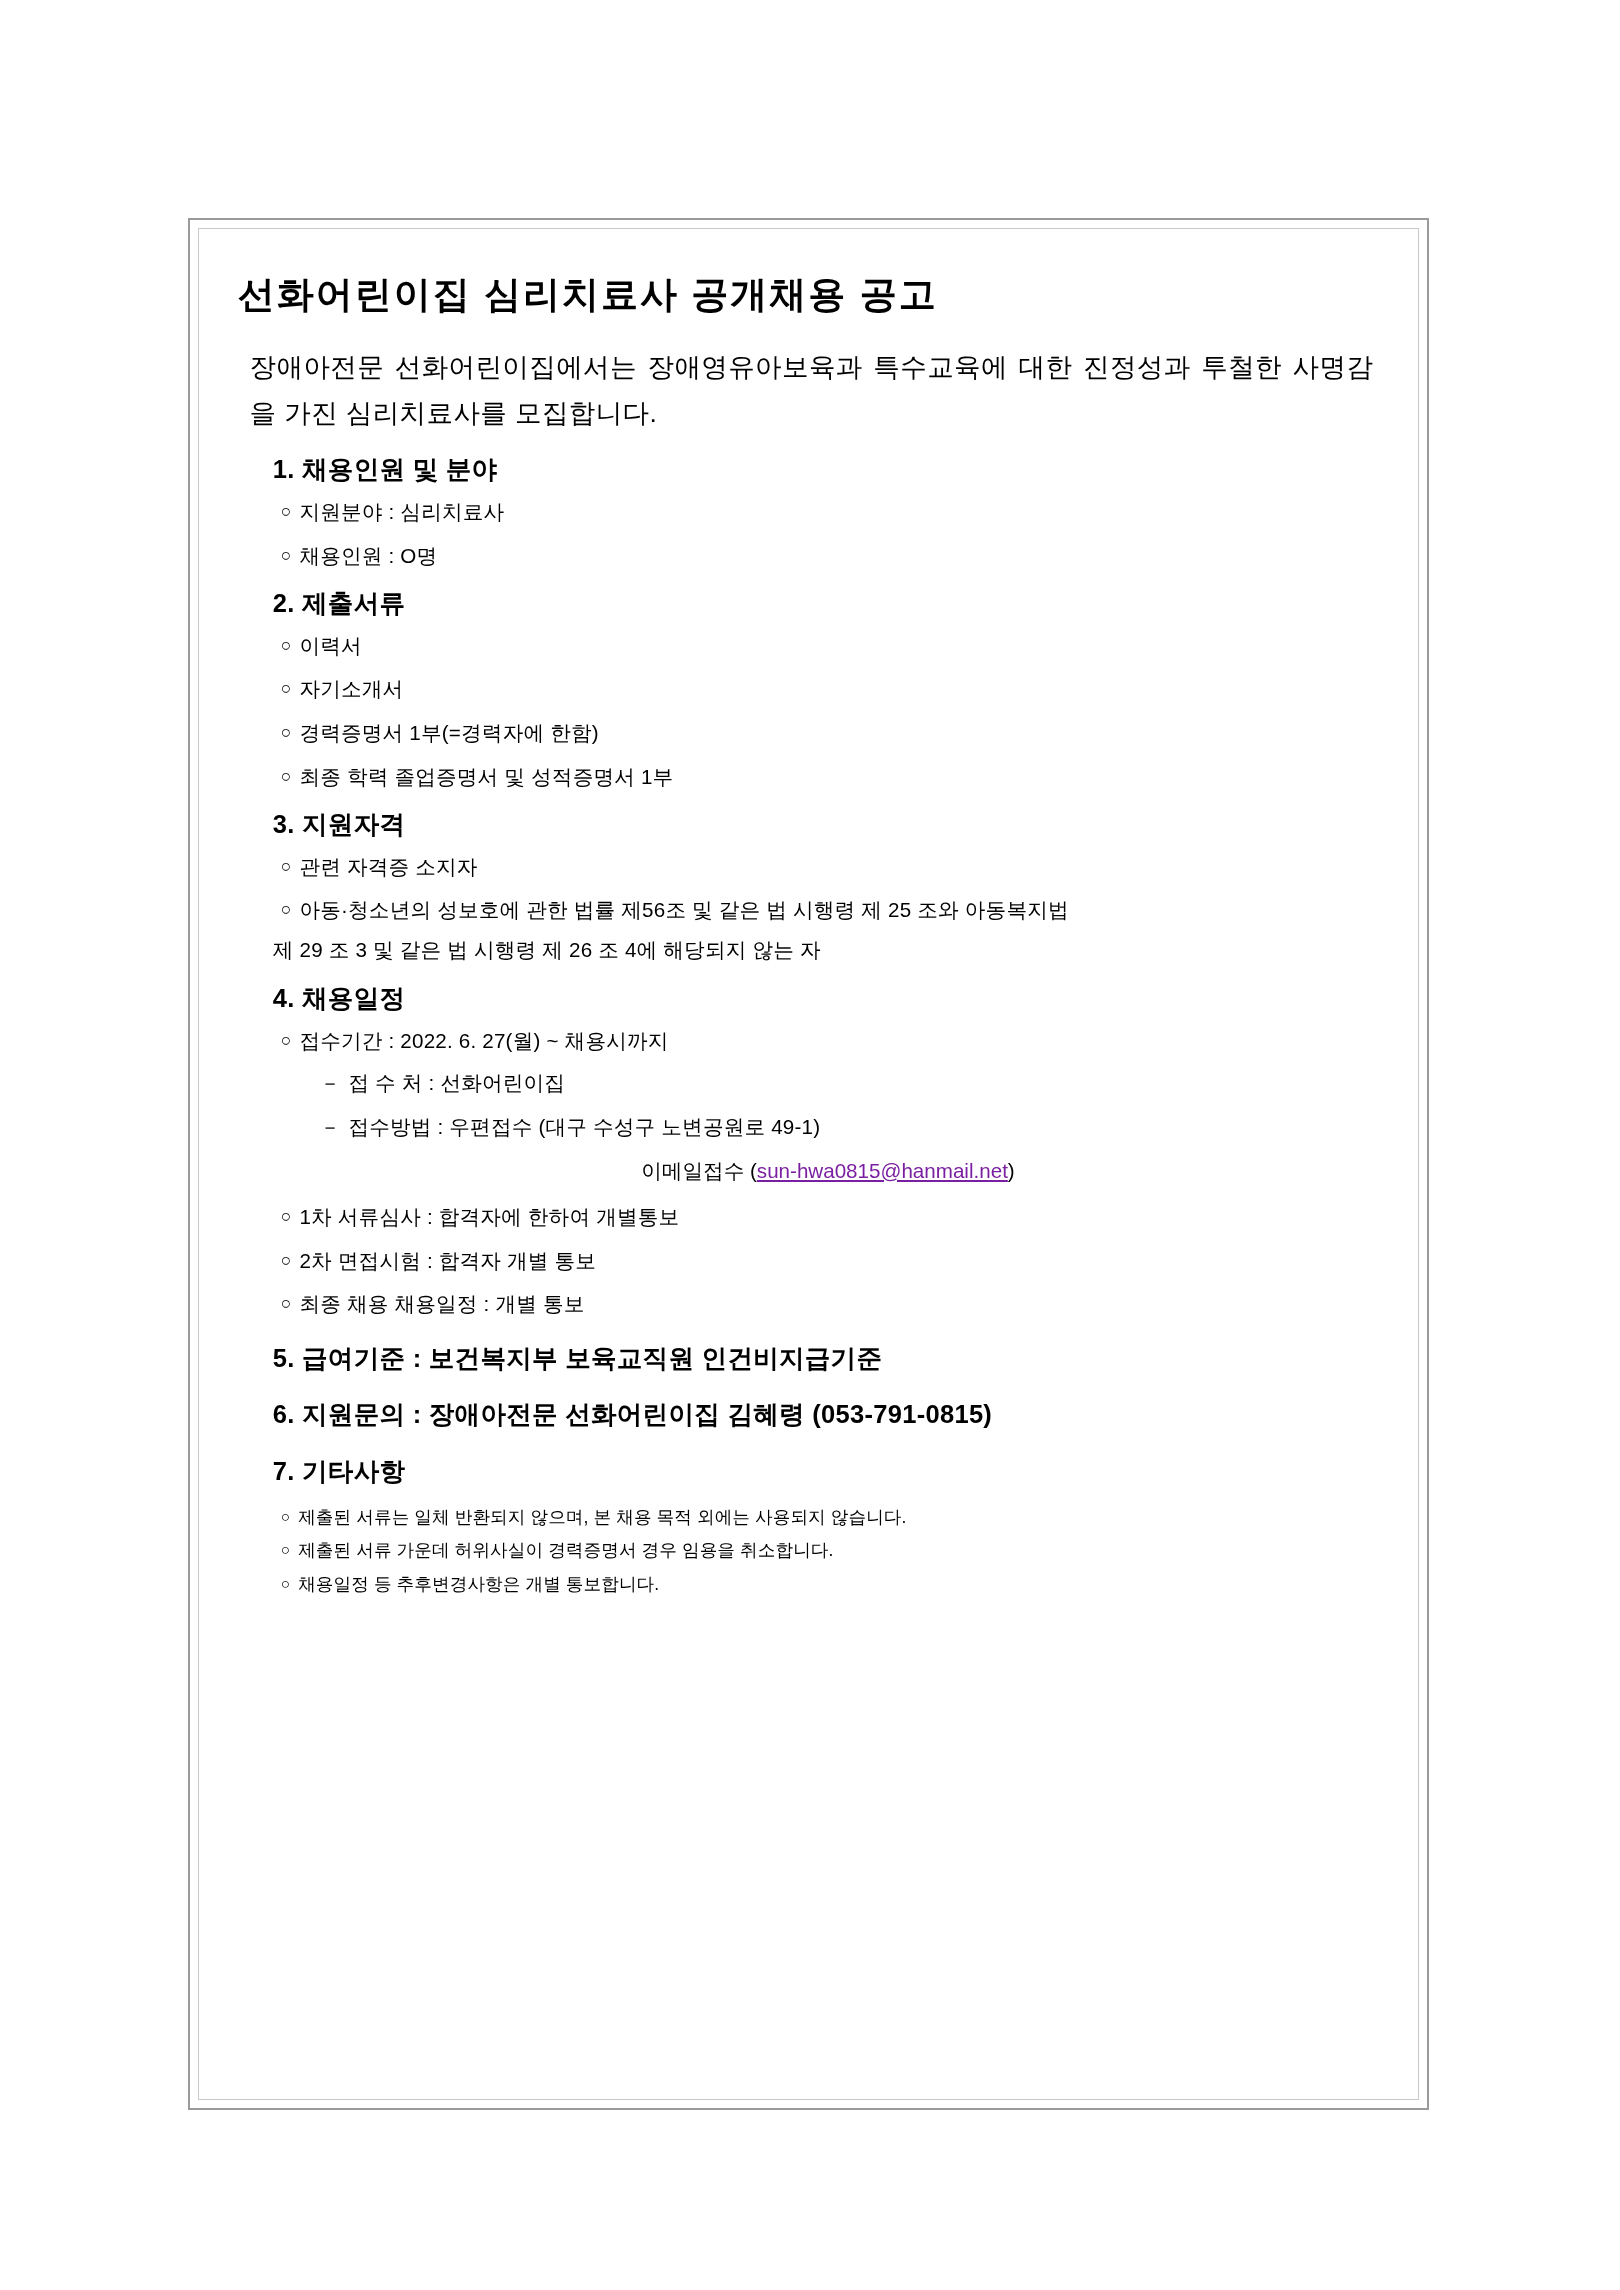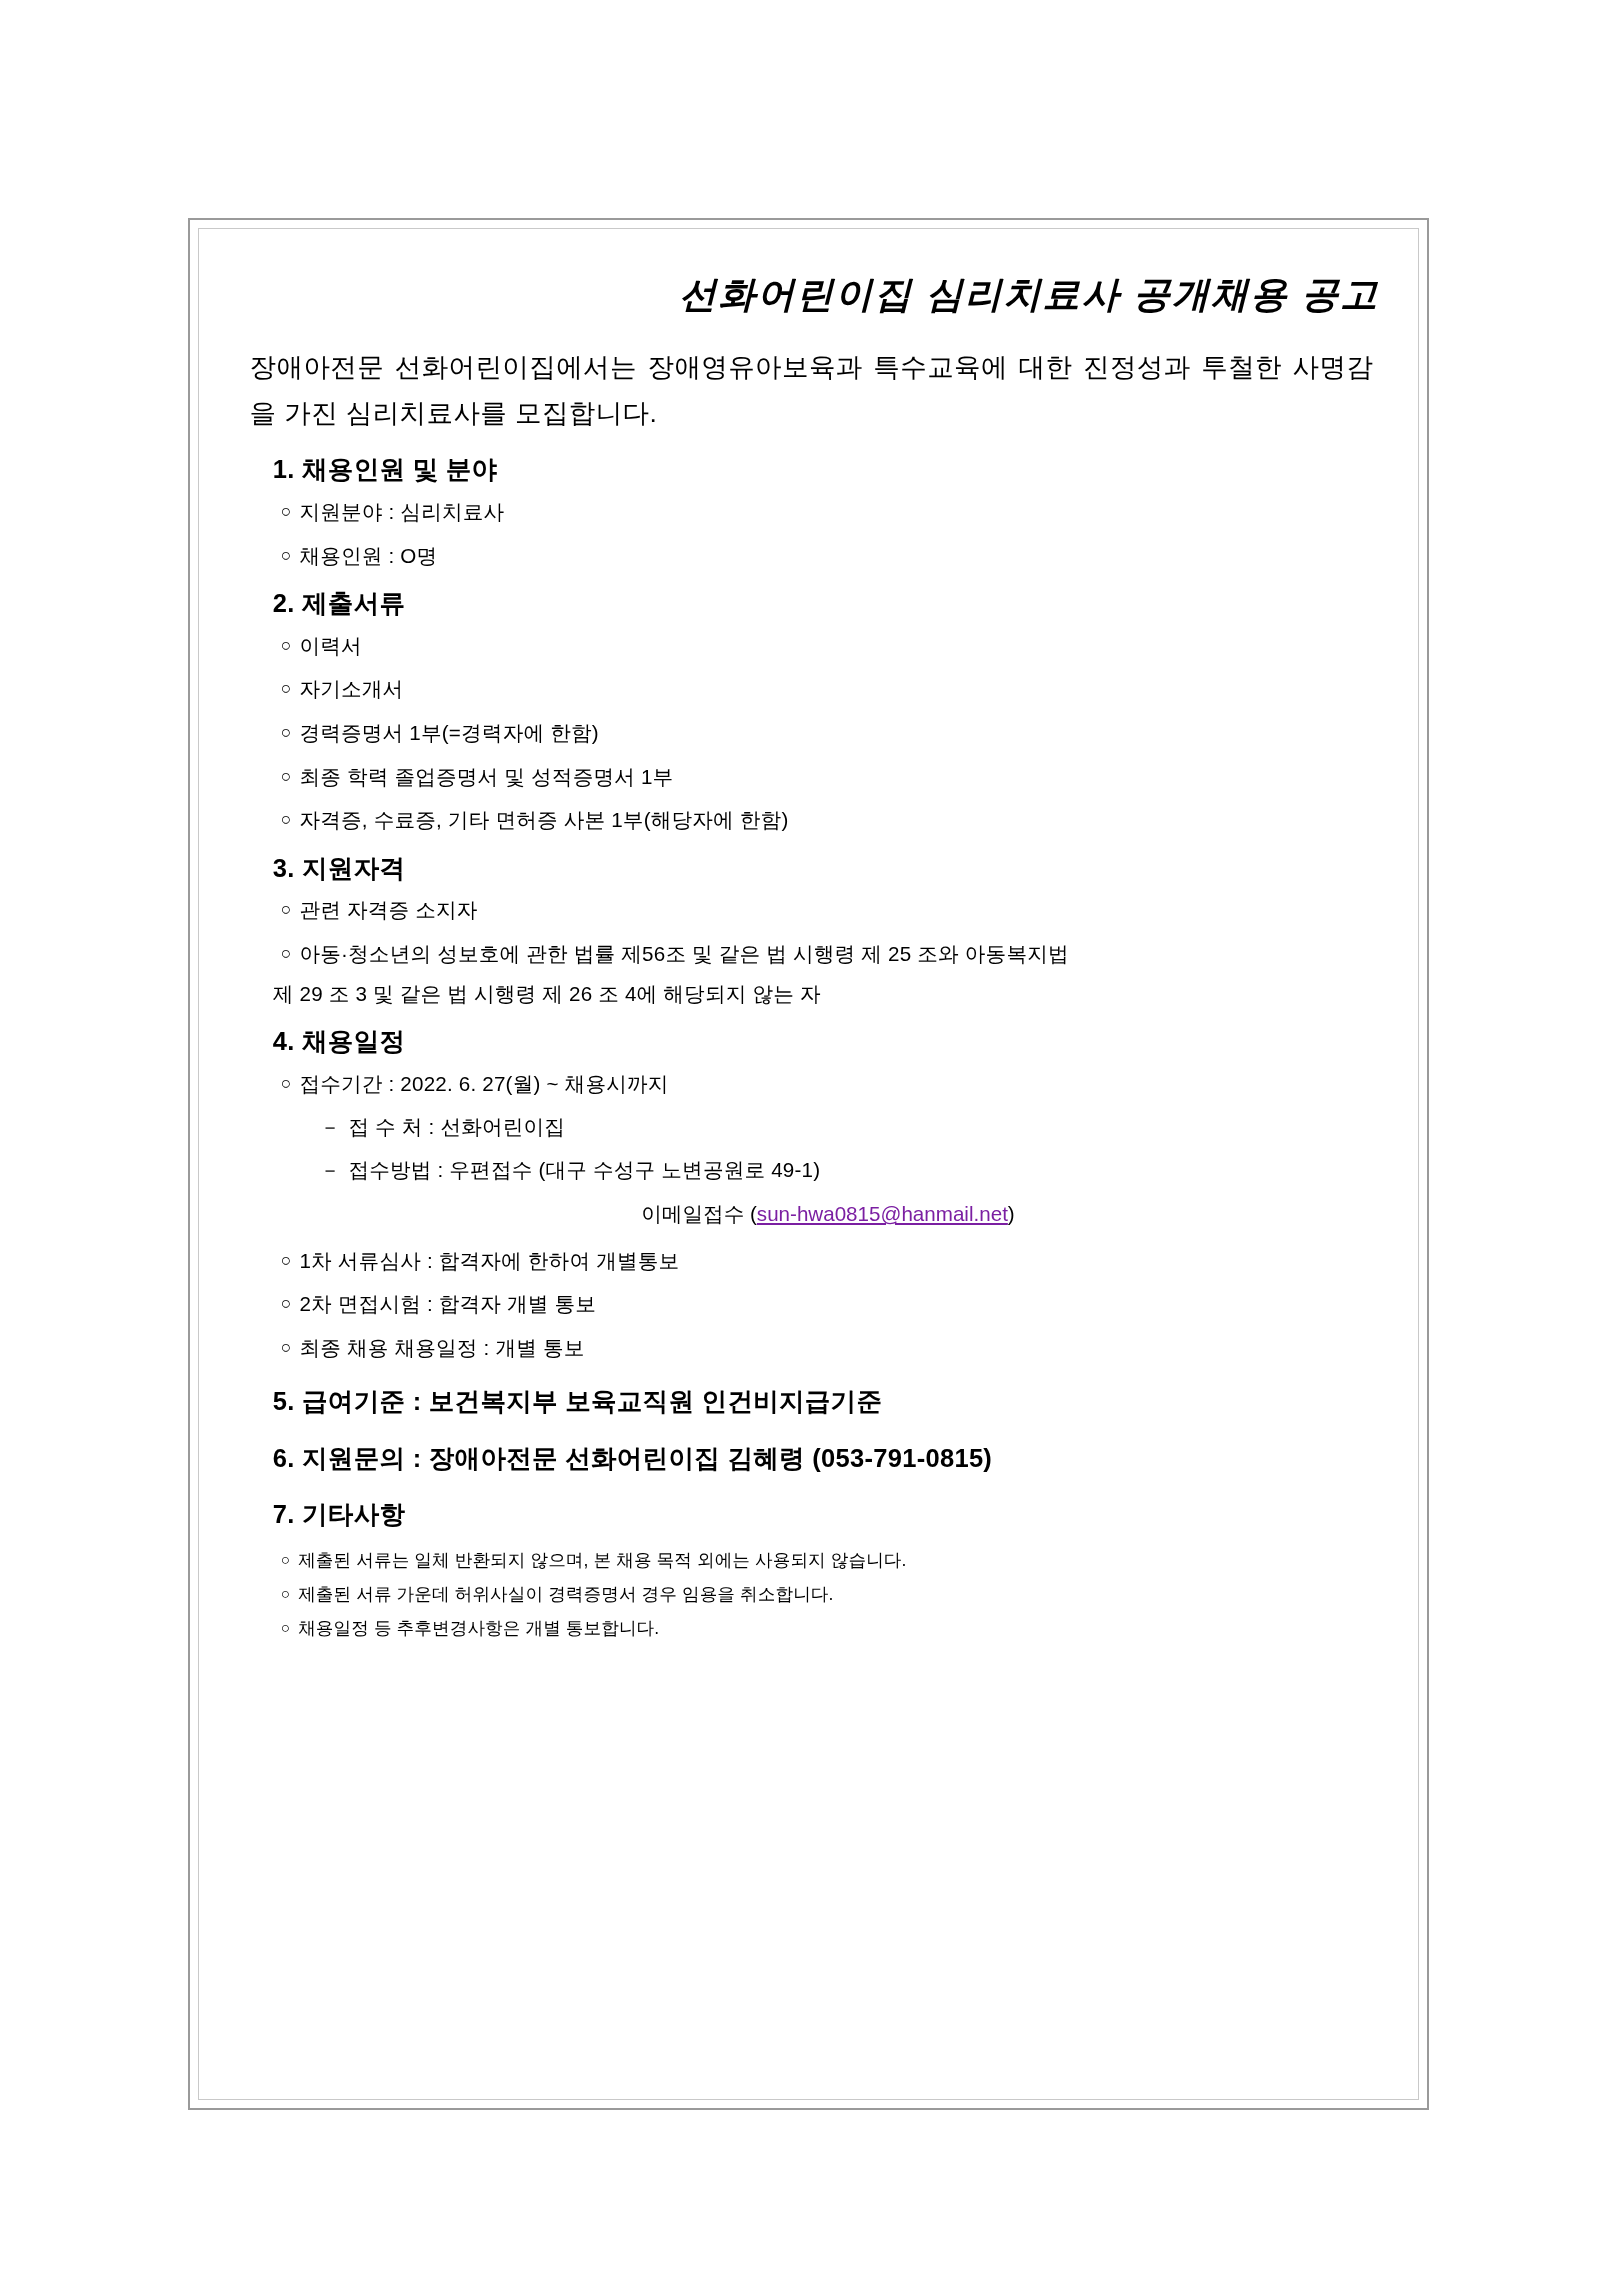--- a/index.html
+++ b/index.html
@@ -36,27 +36,26 @@
     position: absolute;
     left: 7.8px;
     top: 7.8px;
     right: 7.8px;
     bottom: 7.8px;
     border: 1px solid #c9c9c9;
     box-sizing: border-box;
     padding: 23.5px 39px 0 39px;
   }
   .title {
-    text-align: right;
+    text-align: left;
     font-size: 37px;
     font-weight: bold;
     letter-spacing: 2px;
     margin: 17.6px 0 25.5px 0;
     white-space: nowrap;
-    font-style: italic;
   }
   .intro {
     font-size: 26.5px;
     line-height: 1.72;
     text-align: justify;
     text-justify: inter-character;
     margin: 0 5.9px 13.7px 11.8px;
     letter-spacing: 0.4px;
   }
   .section-head {
@@ -145,23 +144,20 @@
       </div>
       <div class="bullet">
         <span class="mark">○</span><span>자기소개서</span>
       </div>
       <div class="bullet">
         <span class="mark">○</span><span>경력증명서 1부(=경력자에 한함)</span>
       </div>
       <div class="bullet">
         <span class="mark">○</span><span>최종 학력 졸업증명서 및 성적증명서 1부</span>
       </div>
-      <div class="bullet">
-        <span class="mark">○</span><span>자격증, 수료증, 기타 면허증 사본 1부(해당자에 한함)</span>
-      </div>
 
       <div class="section-head">3. 지원자격</div>
       <div class="bullet">
         <span class="mark">○</span><span>관련 자격증 소지자</span>
       </div>
       <div class="bullet wrap">
         <span class="mark">○</span><span>아동·청소년의 성보호에 관한 법률 제56조 및 같은 법 시행령 제 25 조와 아동복지법</span>
       </div>
       <div class="cont-line">제 29 조 3 및 같은 법 시행령 제 26 조 4에 해당되지 않는 자</div>
 

